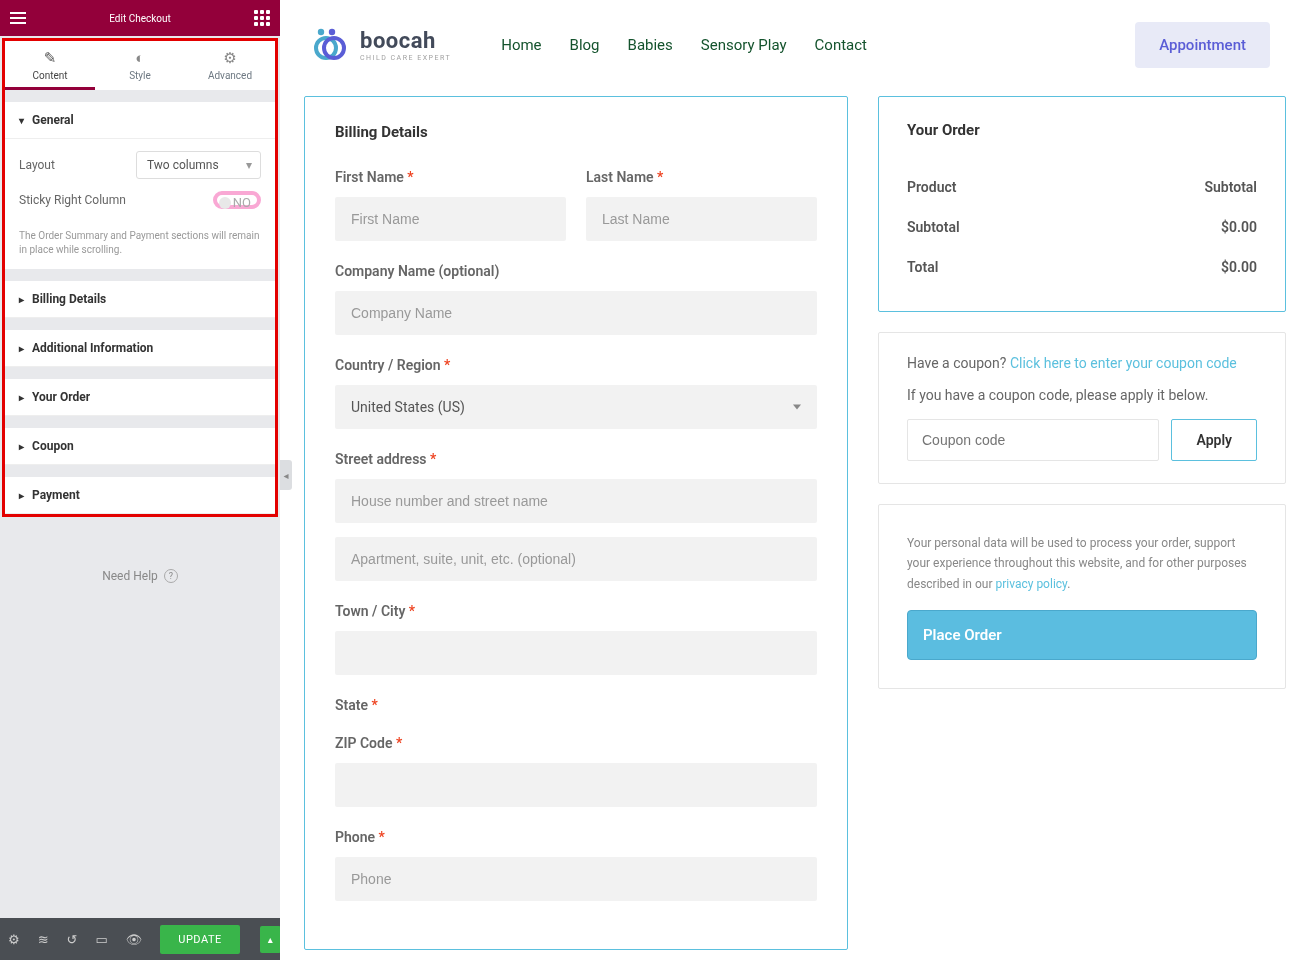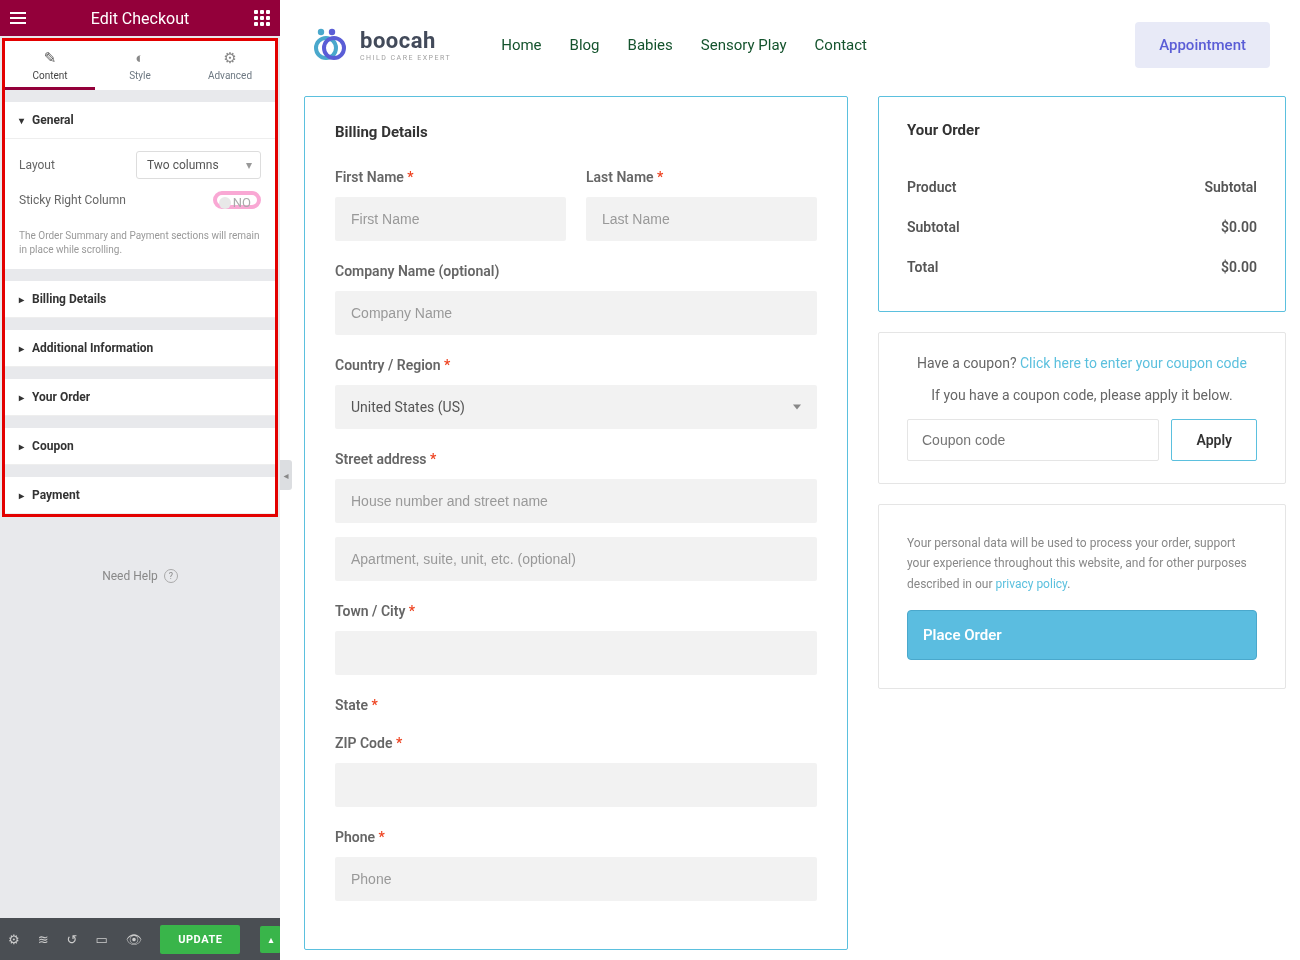--- a/index.html
+++ b/index.html
@@ -1,19 +1,19 @@
 <!DOCTYPE html>
 <html><head>
 <meta charset="utf-8">
 <style>
 * { box-sizing: border-box; margin: 0; padding: 0; }
 body { font-family: -apple-system, BlinkMacSystemFont, "Segoe UI", Roboto, sans-serif; background: #f1f2f3; width: 1300px; height: 960px; overflow: hidden; display: flex; }
 .sidebar { width: 280px; background: #e8e9ec; display: flex; flex-direction: column; height: 960px; }
 .sidebar-header { background: #93003a; color: #fff; height: 36px; display: flex; align-items: center; justify-content: space-between; padding: 0 10px; }
-.sidebar-header .title { font-size: 16px; font-weight: 400; }
+.sidebar-header .title { font-size: 10px; font-weight: 400; }
 .sidebar-header .icon { cursor: pointer; }
 .hamburger { display: flex; flex-direction: column; gap: 3px; }
 .hamburger span { display: block; width: 16px; height: 2px; background: #fff; }
 .dots-grid { display: grid; grid-template-columns: repeat(3, 4px); gap: 2px; }
 .dots-grid span { width: 4px; height: 4px; background: #fff; border-radius: 1px; }
 .red-box { border: 3px solid #e30000; margin: 2px; flex: 0 0 auto; }
 .tabs { display: flex; background: #fff; }
 .tab { flex: 1; text-align: center; padding: 8px 0 6px; cursor: pointer; color: #6d7882; font-size: 10px; }
 .tab.active { border-bottom: 3px solid #93003a; color: #444; }
 .tab-icon { font-size: 15px; display: block; margin-bottom: 3px; color: #888; }
@@ -26,21 +26,21 @@
 .control-label { color: #666; font-size: 12px; }
 .select-box { border: 1px solid #ddd; border-radius: 3px; padding: 6px 28px 6px 10px; font-size: 12px; color: #555; background: #fff; position: relative; width: 125px; }
 .select-box::after { content: "▾"; position: absolute; right: 8px; color: #999; }
 .toggle { width: 48px; height: 18px; border: 4px solid #f9a8d4; border-radius: 9px; background: #fff; position: relative; font-size: 13px; color: #aaa; text-align: right; line-height: 16px; padding-right: 6px; }
 .toggle::before { content: ""; position: absolute; left: 2px; top: 2px; width: 12px; height: 12px; background: #e8e8e8; border-radius: 50%; }
 .desc-text { font-size: 10px; color: #999; line-height: 1.4; margin-top: 20px; }
 .need-help { text-align: center; padding: 50px 0 20px; color: #888; font-size: 12px; display: flex; align-items: center; justify-content: center; gap: 6px; }
 .need-help .q { border: 1px solid #aaa; border-radius: 50%; width: 14px; height: 14px; font-size: 9px; line-height: 12px; display: inline-block; }
 .sidebar-footer { margin-top: auto; background: #4a4e53; height: 42px; display: flex; align-items: center; padding: 0 8px; gap: 18px; }
 .sidebar-footer .fi { color: #ccc; font-size: 13px; cursor: pointer; }
-.update-btn { margin-left: auto; background: #39b54a; color: #fff; font-size: 11px; font-weight: 700; padding: 8px 18px; border-radius: 2px; cursor: pointer; letter-spacing: 0.5px; }
+.update-btn { margin-left: auto; background: #39b54a; color: #fff; font-size: 11px; font-weight: 400; padding: 8px 18px; border-radius: 2px; cursor: pointer; letter-spacing: 0.5px; }
 .update-caret { background: #39b54a; color: #fff; padding: 8px 8px; border-radius: 2px; margin-left: 2px; cursor: pointer; font-size: 10px; }
 .collapse-handle { position: absolute; left: 280px; top: 460px; width: 12px; height: 30px; background: #dcdee1; color: #888; font-size: 10px; display: flex; align-items: center; justify-content: center; border-radius: 0 3px 3px 0; cursor: pointer; }
 .preview { flex: 1; background: #fff; height: 960px; overflow: hidden; }
 .site-header { display: flex; align-items: center; padding: 22px 28px 28px; gap: 12px; }
 .logo { display: flex; align-items: center; gap: 10px; }
 .logo-mark { width: 42px; height: 38px; position: relative; }
 .logo-text { font-size: 22px; font-weight: 700; color: #424a5a; letter-spacing: 0.5px; }
 .logo-sub { font-size: 7px; color: #a0a0a0; letter-spacing: 1.5px; display: block; margin-top: 1px; }
 .nav { display: flex; gap: 28px; margin-left: 38px; }
 .nav a { color: #14532d; font-size: 15px; text-decoration: none; cursor: pointer; }
@@ -53,21 +53,21 @@
 .form-label { display: block; font-size: 14px; color: #666; font-weight: 600; margin-bottom: 12px; }
 .req { color: #e42; }
 .form-input { width: 100%; background: #f2f2f2; border: none; padding: 14px 16px; font-size: 14px; color: #777; border-radius: 2px; }
 .form-input::placeholder { color: #999; }
 .form-select { width: 100%; background: #f2f2f2; border: none; padding: 14px 16px; font-size: 14px; color: #555; border-radius: 2px; position: relative; }
 .form-select::after { content: ""; position: absolute; right: 16px; top: 50%; transform: translateY(-50%); border-left: 4px solid transparent; border-right: 4px solid transparent; border-top: 5px solid #888; }
 .right-col { width: 408px; display: flex; flex-direction: column; gap: 20px; }
 .order-card { border: 1px solid #5bc0de; background: #fff; padding: 24px 28px; border-radius: 2px; }
 .order-row { display: flex; justify-content: space-between; font-size: 14px; color: #555; font-weight: 600; padding: 12px 0; }
 .coupon-card { border: 1px solid #e5e5e5; background: #fff; padding: 22px 28px; border-radius: 2px; }
-.coupon-text { font-size: 14px; color: #666; margin-bottom: 16px; text-align: center; }
+.coupon-text { font-size: 14px; color: #666; margin-bottom: 16px; }
 .coupon-link { color: #5bc0de; cursor: pointer; }
 .coupon-row { display: flex; gap: 12px; }
 .coupon-input { flex: 1; border: 1px solid #e5e5e5; padding: 12px 14px; font-size: 14px; border-radius: 2px; }
 .apply-btn { border: 1px solid #5bc0de; background: #fff; color: #333; padding: 12px 24px; font-size: 14px; font-weight: 600; border-radius: 2px; cursor: pointer; }
 .place-card { border: 1px solid #e5e5e5; background: #fff; padding: 28px; border-radius: 2px; }
 .privacy-text { font-size: 12px; color: #888; line-height: 1.7; margin-bottom: 16px; }
 .privacy-link { color: #5bc0de; cursor: pointer; }
 .place-btn { width: 100%; background: #5bbde0; border: 1px solid #4aa8cc; color: #fff; padding: 15px; font-size: 15px; font-weight: 600; border-radius: 4px; cursor: pointer; }
 </style>
 </head>

